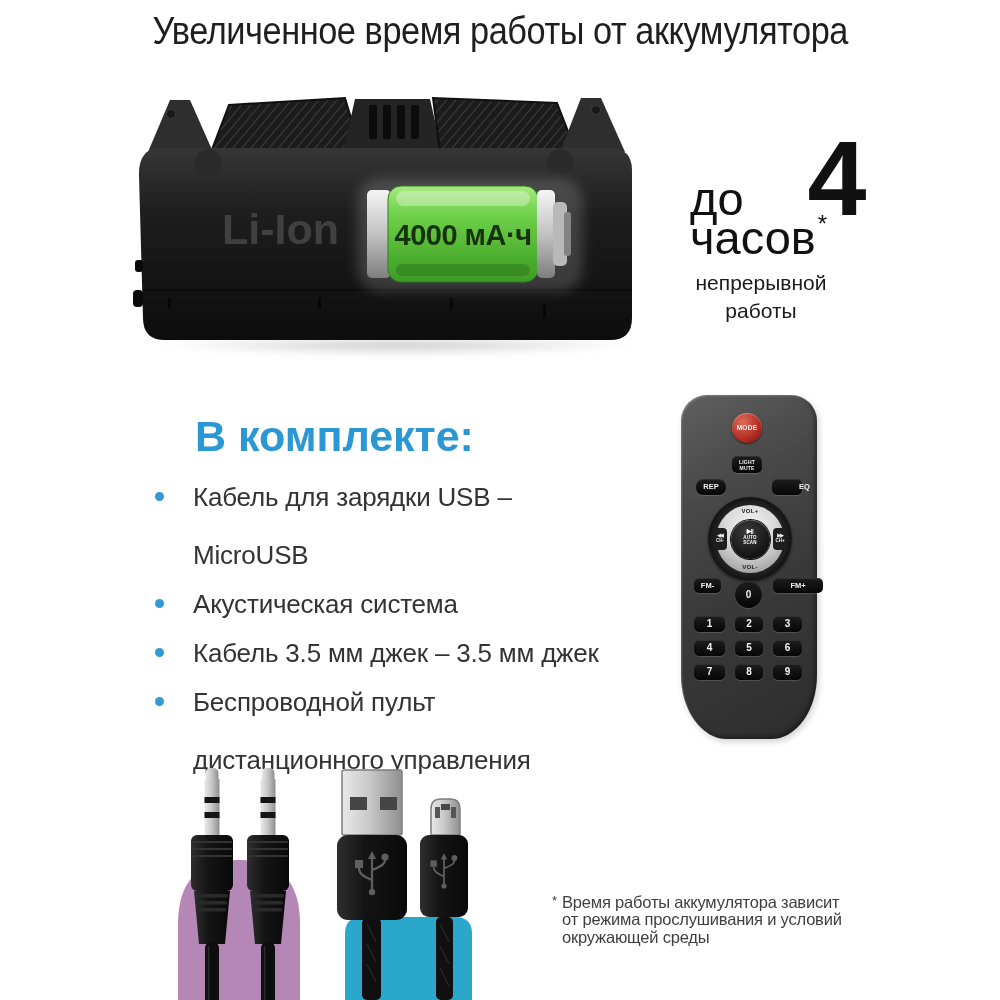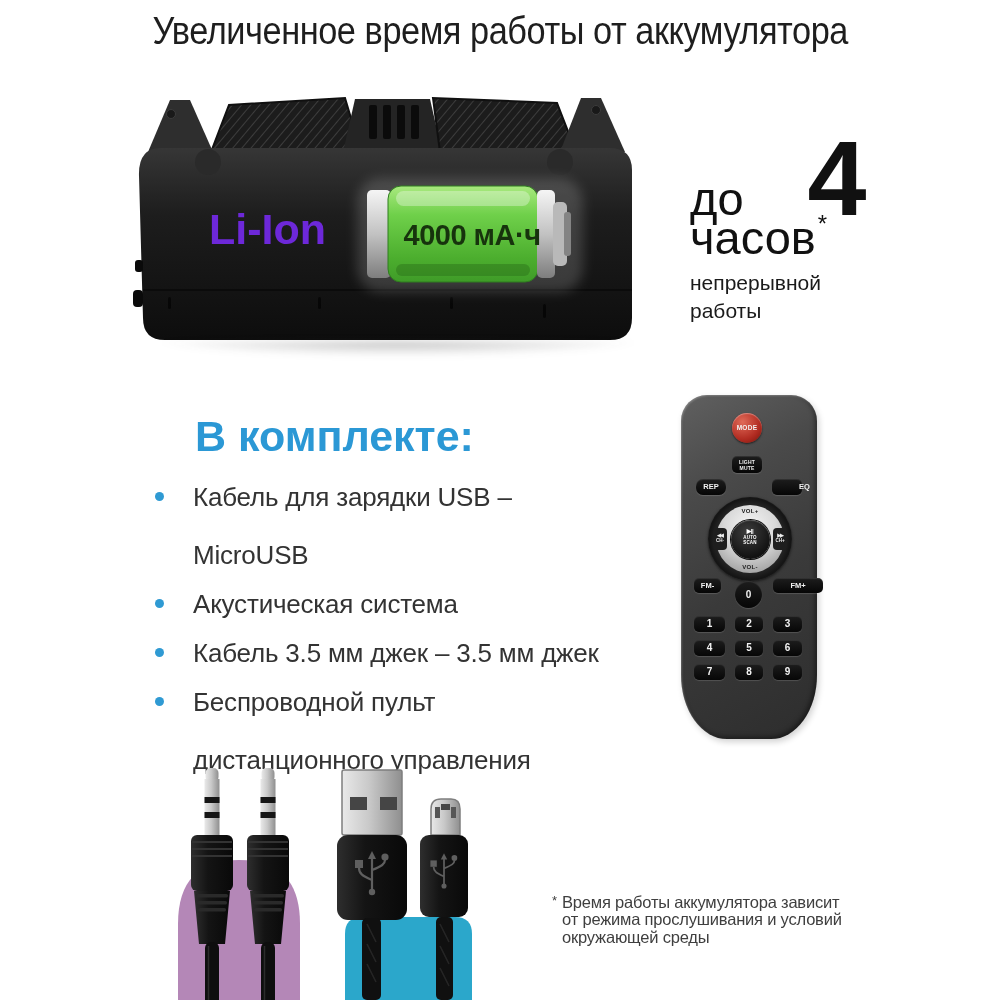--- a/index.html
+++ b/index.html
@@ -8,36 +8,36 @@
   .page { position:relative; width:1000px; height:1000px; background:#ffffff; overflow:hidden; }
 
   
   .title { position:absolute; left:0; right:0; top:9px; text-align:center;
            font-size:39px; font-weight:400; color:#1e1e1e; white-space:nowrap; }
   .title-inner { display:inline-block; transform:scaleX(.88); transform-origin:center; letter-spacing:-.5px; }
 
   
   .speaker-figure { position:absolute; left:133px; top:92px; width:530px; height:250px; }
   .speaker-figure svg { position:absolute; left:0; top:0; }
-  .li-ion-label { position:absolute; left:76px; top:113px; width:130px; text-align:left;
-                  font-size:43px; font-weight:700; color:#6d28d9; letter-spacing:0; }
+  .li-ion-label { position:absolute; left:76px; top:113px; width:130px; text-align:right;
+                  font-size:43px; font-weight:700; color:#404040; letter-spacing:0; }
   .battery-capacity { position:absolute; left:257px; top:127px; width:146px; text-align:center;
-                      font-size:29px; font-weight:700; color:#17330d; letter-spacing:-.5px;margin-left:9px; }
+                      font-size:29px; font-weight:700; color:#17330d; letter-spacing:-.5px; }
   .speaker-reflection { position:absolute; left:20px; top:249px; width:490px; height:16px;
                         background:radial-gradient(ellipse at 50% 0%, rgba(40,40,40,.28), rgba(255,255,255,0) 70%);
                         filter:blur(3px); }
 
   
   .battery-life { position:absolute; left:690px; top:118px; width:190px; color:#111; }
   .bl-line1 { display:flex; align-items:baseline; height:90px;gap:48px; }
   .bl-prefix { font-size:47px; }
   .bl-value  { font-size:106px; font-weight:700; margin-left:16px; letter-spacing:-3px; }
   .bl-line2 { font-size:47px; line-height:1; margin-top:4px; }
   .bl-asterisk { font-size:24px; vertical-align:22px; margin-left:2px; }
-  .bl-sub { margin-top:8px; width:142px; font-size:21px; line-height:1.32; color:#1a1a1a; }
+  .bl-sub { margin-top:8px; width:142px; text-align:center; font-size:21px; line-height:1.32; color:#1a1a1a; }
 
   
   .kit-heading { position:absolute; left:148px; top:412px; font-size:43px; font-weight:700; color:#2b98d5;margin-left:47px; }
   .kit-list { position:absolute; left:150px; top:468px; width:480px; list-style:none; }
   .kit-item { display:flex; align-items:flex-start; margin-bottom:-9px; }
   .kit-dot { flex:0 0 9px; width:9px; height:9px; border-radius:50%; background:#2f9ad3; margin-top:24px; margin-left:5px; }
   .kit-text { margin-left:29px; font-size:26px; line-height:58px; color:#333333; letter-spacing:-.2px; white-space:pre-line; }
 
   
   .remote { position:absolute; left:681px; top:395px; width:136px; height:344px;

